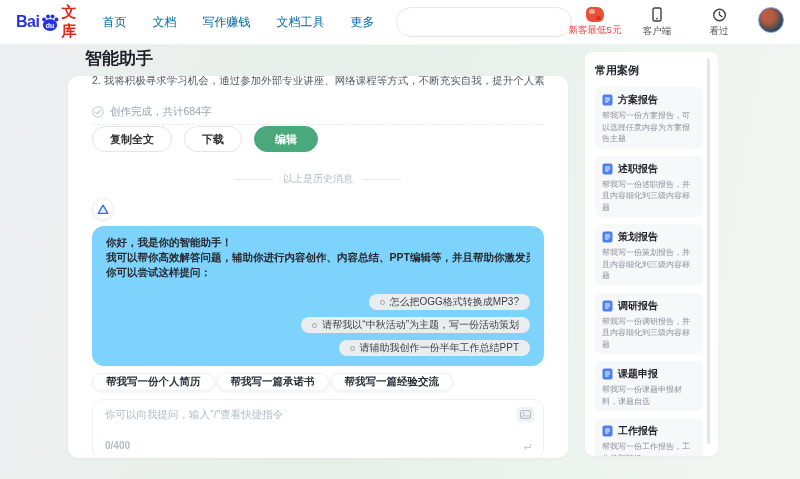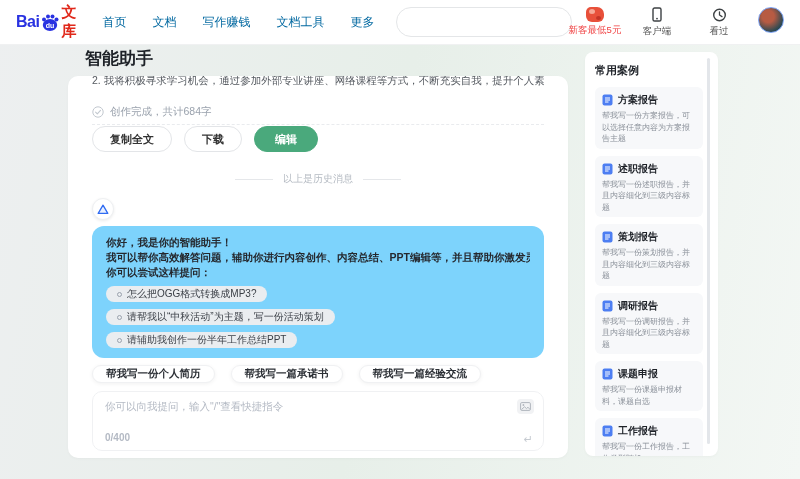--- a/index.html
+++ b/index.html
@@ -42,25 +42,25 @@
   .btn{height:26px;padding:0 17px;border-radius:14px;font-size:11px;font-weight:600;cursor:pointer;
     background:#fff;border:1px solid #e3e5e8;color:#333;white-space:nowrap;}
   .btn.green{background:#4aa97c;border-color:#4aa97c;color:#fff;padding:0 20px;}
   .history{margin-top:20px;display:flex;align-items:center;justify-content:center;gap:10px;
     color:#b4bac2;font-size:10px;}
   .history .line{width:38px;height:1px;background:#e5e7ea;}
   .bot-avatar{margin-top:12px;width:22px;height:22px;border-radius:50%;background:#fff;
     border:1px solid #eef0f2;box-shadow:0 1px 3px rgba(0,0,0,0.08);display:flex;align-items:center;justify-content:center;}
   .bubble{margin-top:6px;background:#7dd3fc;border-radius:12px;padding:9px 14px 10px;}
   .bubble p{font-size:10.5px;font-weight:700;color:#25282e;line-height:15px;white-space:nowrap;overflow:hidden;}
-  .sugs{margin-top:6px;display:flex;flex-direction:column;align-items:flex-start;gap:7px;}
+  .sugs{margin-top:14px;display:flex;flex-direction:column;align-items:flex-end;gap:7px;}
   .sug{display:inline-flex;align-items:center;gap:5px;height:16px;padding:0 11px;background:#eaedf0;
     border-radius:9px;font-size:10px;color:#3a3f46;cursor:pointer;white-space:nowrap;}
   .ring{width:5px;height:5px;border:1px solid #9aa2ad;border-radius:50%;flex:none;}
-  .quick-row{margin-top:7px;display:flex;gap:16px;}
+  .quick-row{margin-top:7px;display:flex;gap:2px;}
   .quick{height:18px;display:inline-flex;align-items:center;padding:0 13px;background:#fff;border:1px solid #f0f1f3;
     box-shadow:0 1px 4px rgba(0,0,0,0.06);border-radius:10px;font-size:10.5px;font-weight:600;color:#2b2f35;cursor:pointer;white-space:nowrap;}
   .input-box{margin-top:8px;position:relative;height:60px;border:1px solid #f0f1f3;border-radius:10px;background:#fff;}
   .input-box textarea{position:absolute;left:12px;top:8px;width:380px;height:30px;border:none;outline:none;resize:none;
     font-family:inherit;font-size:10.5px;color:#333;background:transparent;}
   .input-box textarea::placeholder{color:#b4bac4;}
   .img-btn{position:absolute;right:9px;top:7px;width:17px;height:15px;background:#f1f2f4;border-radius:4px;
     display:flex;align-items:center;justify-content:center;cursor:pointer;}
   .counter{position:absolute;left:12px;bottom:7px;font-size:10px;color:#b4bac4;font-weight:bold;}
   .enter-ic{position:absolute;right:10px;bottom:4px;font-size:11px;color:#c6cbd1;}

